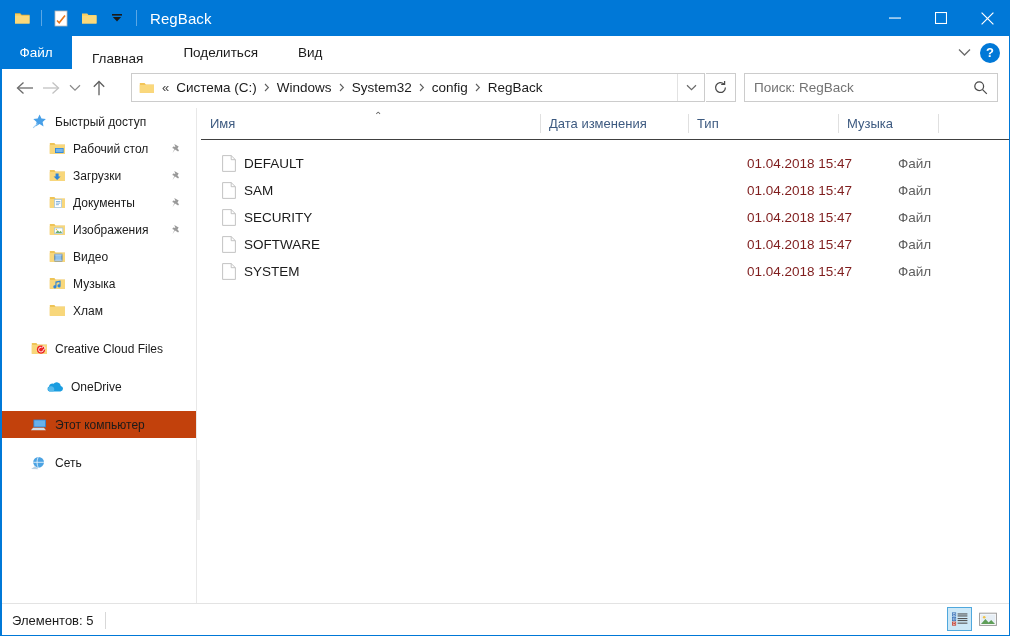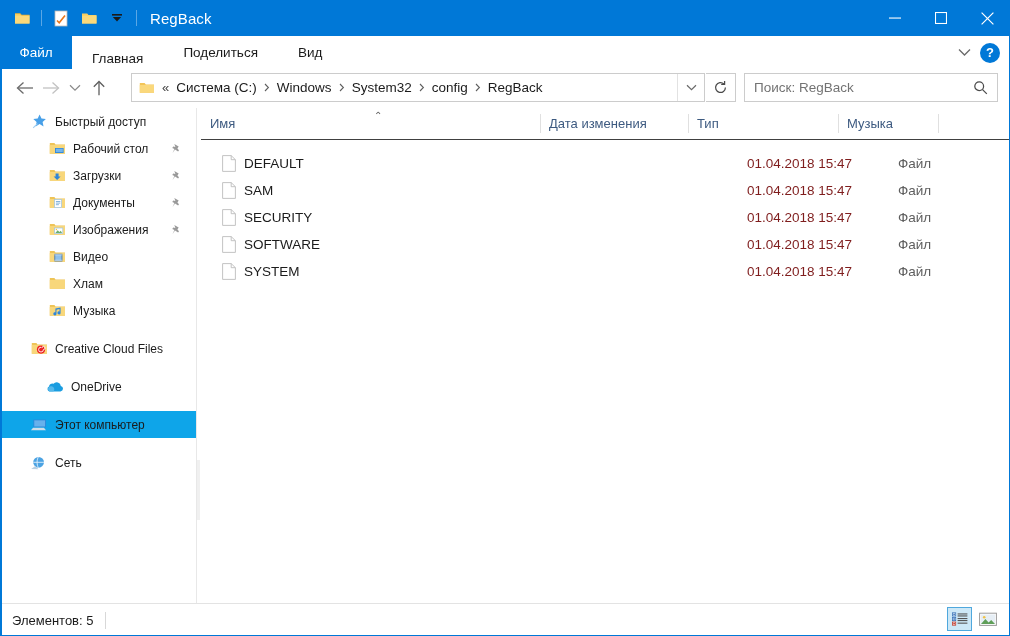--- a/index.html
+++ b/index.html
@@ -172,21 +172,21 @@
     overflow: hidden;
   }
   .nav-item {
     position: relative;
     height: 27px;
     display: flex; align-items: center;
     font-size: 12px;
     color: #1b1b1b;
     white-space: nowrap;
   }
-  .nav-item.selected { background: #0ea5e9; }
+  .nav-item.selected { background: #c2410c; }
   .nav-icon {
     width: 18px; height: 18px;
     display: flex; align-items: center; justify-content: center;
     margin-right: 7px;
     flex: none;
   }
   .pin {
     position: absolute; right: 14px; top: 50%;
     transform: translateY(-50%);
     display: flex;
@@ -564,34 +564,34 @@
           </svg>
         </span>
         <span>Видео</span>
       </div>
 
       <div class="nav-item" style="padding-left:48px;">
         <span class="nav-icon">
           <svg width="17" height="15" viewBox="0 0 17 15">
             <path d="M0.8 2h4.6l1.1 1.5H16v9.3H0.8z" fill="#eec457"></path>
             <path d="M0.8 4h15.2v8.8H0.8z" fill="#f8d77b"></path>
-          </svg>
-        </span>
-        <span>Хлам</span>
+            <path d="M11.6 4.6v5.3a1.6 1.6 0 1 1-1.1-1.5V5.9l-3 .8v4.1a1.6 1.6 0 1 1-1.1-1.5V5.6z" fill="#2f86d8"></path>
+          </svg>
+        </span>
+        <span>Музыка</span>
       </div>
 
       <div class="nav-item" style="padding-left:48px;">
         <span class="nav-icon">
           <svg width="17" height="15" viewBox="0 0 17 15">
             <path d="M0.8 2h4.6l1.1 1.5H16v9.3H0.8z" fill="#eec457"></path>
             <path d="M0.8 4h15.2v8.8H0.8z" fill="#f8d77b"></path>
-            <path d="M11.6 4.6v5.3a1.6 1.6 0 1 1-1.1-1.5V5.9l-3 .8v4.1a1.6 1.6 0 1 1-1.1-1.5V5.6z" fill="#2f86d8"></path>
-          </svg>
-        </span>
-        <span>Музыка</span>
+          </svg>
+        </span>
+        <span>Хлам</span>
       </div>
 
       <div class="nav-gap"></div>
 
       <div class="nav-item" style="padding-left:30px;">
         <span class="nav-icon">
           <svg width="17" height="15" viewBox="0 0 17 15">
             <path d="M0.8 2h4.6l1.1 1.5H16v9.3H0.8z" fill="#eec457"></path>
             <path d="M0.8 4h15.2v8.8H0.8z" fill="#f8d77b"></path>
             <circle cx="10" cy="8.6" r="4.1" fill="#ed2224"></circle>

